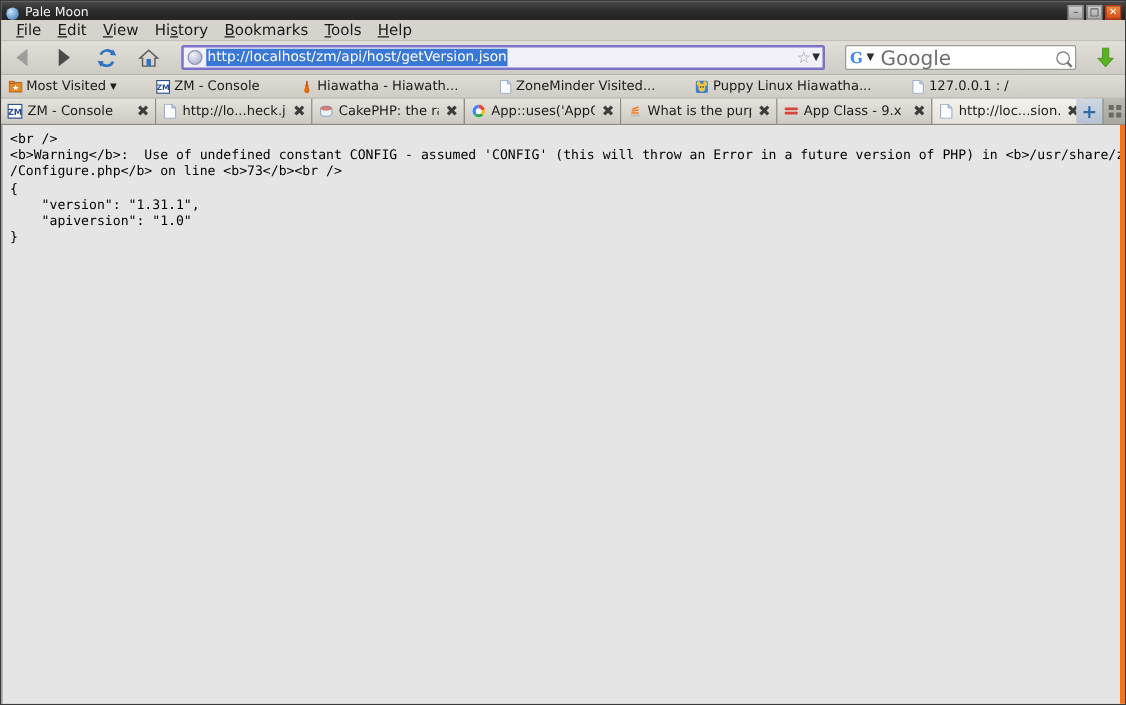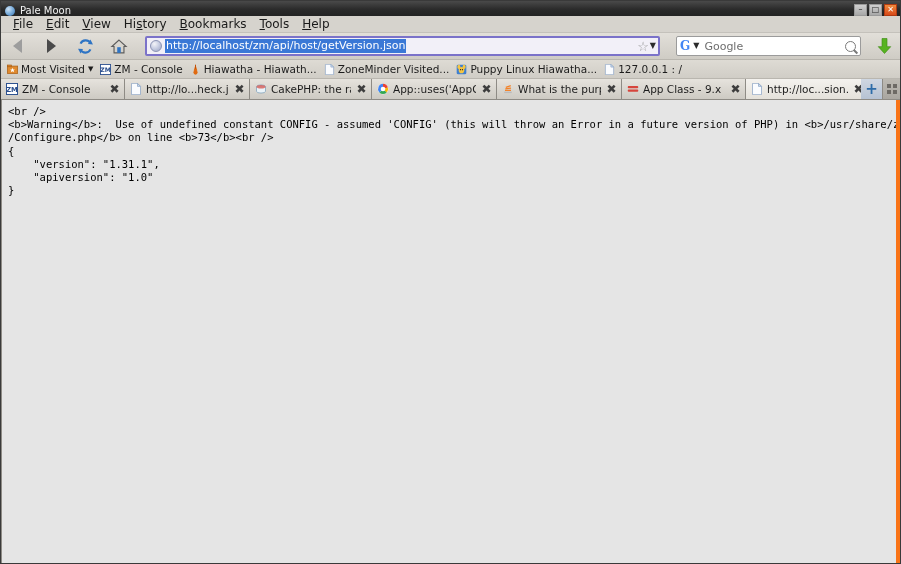--- a/index.html
+++ b/index.html
@@ -124,21 +124,21 @@
     border-radius: 2px;
     display: flex; align-items: center;
     padding: 0 4px 0 3px;
   }
   #searchbar .glogo {
     font-size: 12px; font-weight: bold; line-height: 13px;
     font-family: "DejaVu Serif", serif;
     flex: 0 0 auto;
   }
   #search-text {
-    font-size: 11px; color: #6e6e6e; margin-left: 5px;
+    font-size: 16px; color: #6e6e6e; margin-left: 5px;
     flex: 1 1 auto; white-space: nowrap; overflow: hidden;
   }
   .magnifier {
     width: 11px; height: 11px; border: 1.5px solid #7a7a7a;
     border-radius: 50%; position: relative; flex: 0 0 11px;
   }
   .magnifier::after {
     content:''; position: absolute; width: 5px; height: 1.5px;
     background: #7a7a7a; right: -4px; bottom: 0px;
     transform: rotate(45deg); transform-origin: left center;
@@ -146,20 +146,21 @@
   #dlbtn { width: 22px; flex: 0 0 22px; display:flex; align-items:center; justify-content:center; }
 
   
   #bookmarkbar {
     height: 19px; flex: 0 0 19px;
     background: linear-gradient(to bottom,#dedbd4,#d0cdc6);
     display: flex; align-items: center;
     padding-left: 4px;
     border-bottom: 1px solid #b9b6af;
     overflow: hidden;
+    gap: 25px;
   }
   .bm {
     display: flex; align-items: center;
     font-size: 10.5px; color: #1c1c1c;
     padding: 0 5px 0 2px;
     white-space: nowrap; flex: 0 0 auto;
     line-height: 12px;
   }
   .bm .bmico { width: 11px; height: 11px; margin-right: 3px; flex: 0 0 11px; display:block; }
   .bm .bmchev { font-size: 7px; margin-left: 3px; }

